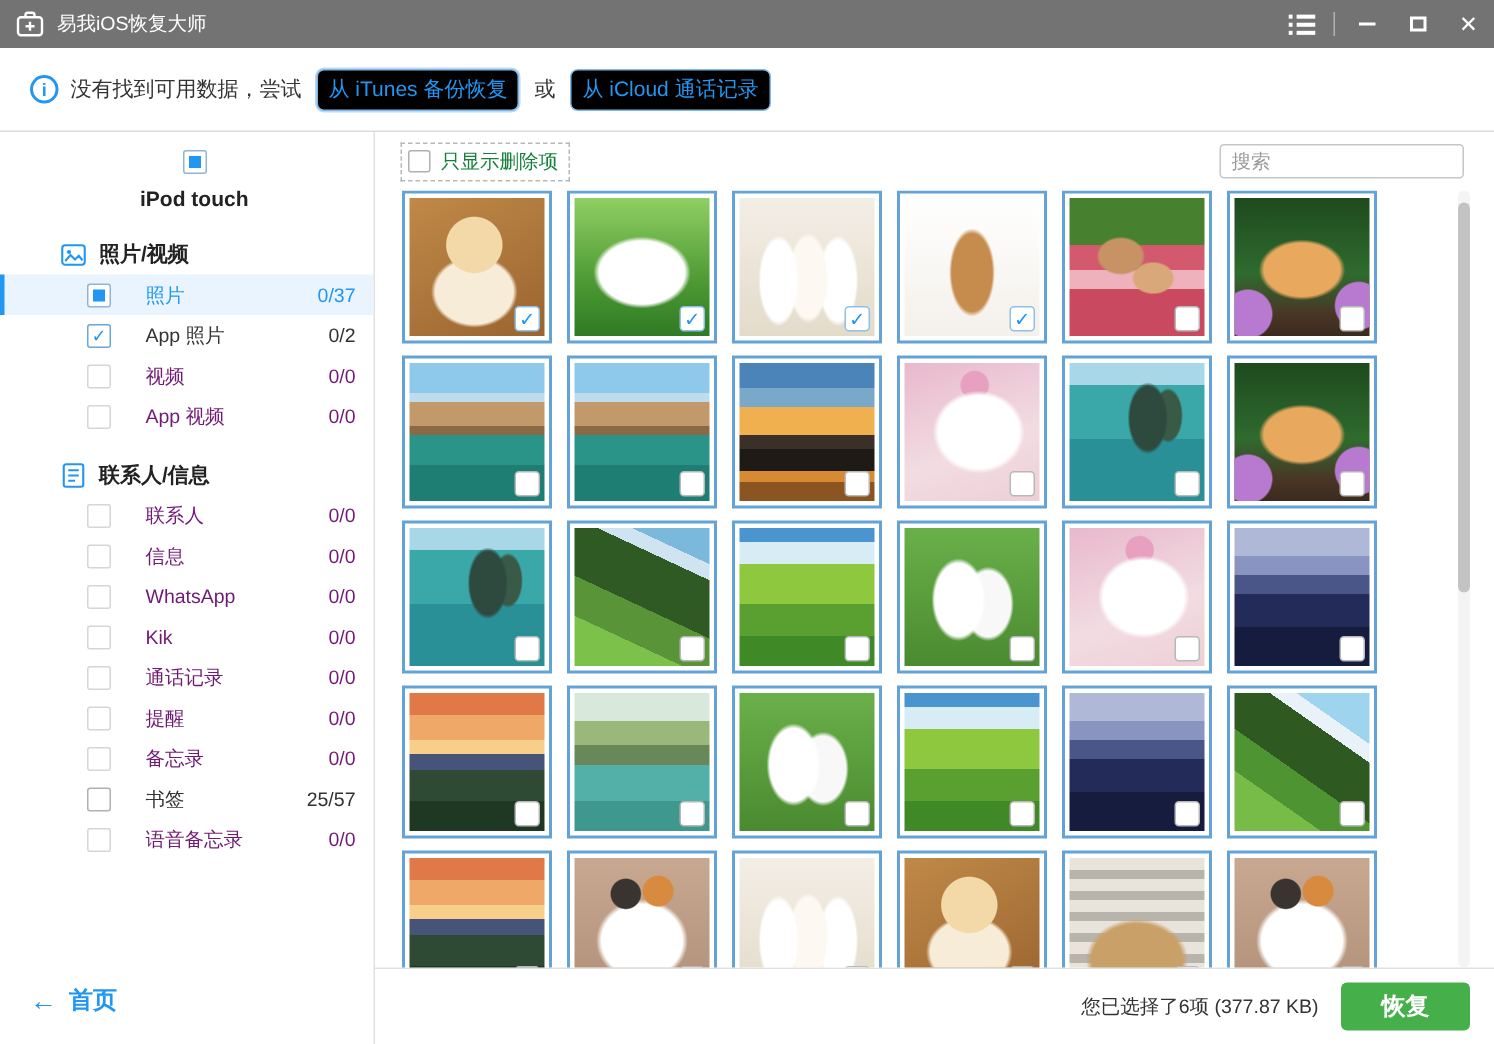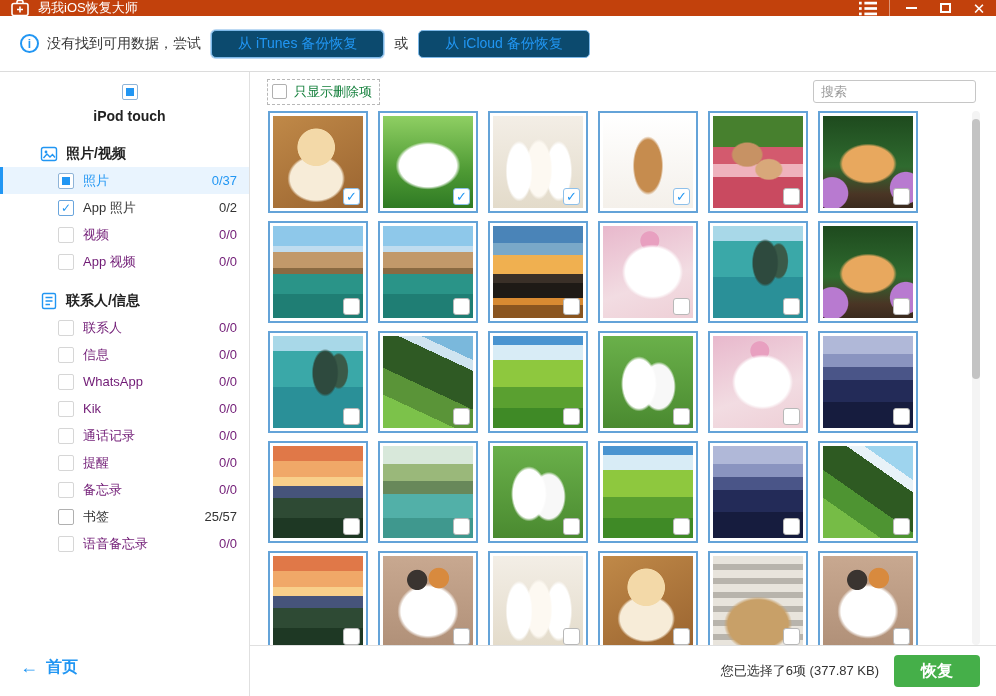--- a/index.html
+++ b/index.html
@@ -1,44 +1,44 @@
 <!DOCTYPE html>
 <html><head>
 <meta charset="utf-8">
 <style>
   * { margin:0; padding:0; box-sizing:border-box; }
   html,body { width:996px; height:696px; overflow:hidden; }
   body { font-family:"Liberation Sans","DejaVu Sans",sans-serif; background:#fff; display:flex; flex-direction:column; font-size:13px; color:#333; }
 
   
-  .titlebar { height:16px; background:#c2410c; display:flex; align-items:center; color:#fff; flex:0 0 auto; }
+  .titlebar { height:32px; background:#737373; display:flex; align-items:center; color:#fff; flex:0 0 auto; }
   .tb-left { display:flex; align-items:center; gap:8px; padding-left:10px; flex:1; }
   .tb-title { font-size:13px; }
   .tb-right { display:flex; align-items:center; height:100%; }
   .tb-btn { width:34px; height:100%; display:flex; align-items:center; justify-content:center; cursor:default; }
   .tb-sep { width:1px; height:16px; background:rgba(255,255,255,.45); margin:0 4px; }
   .min-glyph { width:11px; height:2px; background:#fff; }
   .max-glyph { width:11px; height:10px; border:2px solid #fff; }
   .close-glyph { font-size:15px; line-height:1; }
 
   
   .infobar { height:56px; background:#fff; border-bottom:1px solid #dcdcdc; display:flex; align-items:center; padding-left:20px; gap:8px; flex:0 0 auto; font-size:14px; }
   .info-icon { width:19px; height:19px; border:2px solid #2196f3; border-radius:50%; color:#2196f3; display:flex; align-items:center; justify-content:center; font-size:12px; font-weight:bold; flex:0 0 auto; }
-  .info-btn { border:1px solid #7db8e8; border-radius:5px; background:#0c4a6e; color:#2196f3; font-size:14px; padding:4px 26px; margin:0 2px; cursor:pointer; font-family:inherit; }
+  .info-btn { border:1px solid #7db8e8; border-radius:5px; background:#000000; color:#2196f3; font-size:14px; padding:4px 7px; margin:0 2px; cursor:pointer; font-family:inherit; }
   .info-btn.focused { box-shadow:0 0 0 1px #bcd9f3; }
 
   
   .content { flex:1; display:flex; min-height:0; }
 
   
   .sidebar { width:250px; flex:0 0 auto; border-right:1px solid #e0e0e0; display:flex; flex-direction:column; padding-top:8px; overflow:hidden; }
   .device-row { display:flex; align-items:center; gap:8px; padding:4px 12px 4px 22px; font-weight:bold; font-size:14px; color:#222;flex-direction:column; }
   .section-header { display:flex; align-items:center; gap:8px; padding:4px 12px 4px 40px; margin-top:13px; font-weight:bold; font-size:14px; color:#222; }
   .sec-icon { width:18px; height:18px; display:flex; }
-  .side-row { display:flex; align-items:center; gap:9px; height:27px; padding-left:58px; padding-right:12px; cursor:pointer; }
+  .side-row { display:flex; align-items:center; gap:23px; height:27px; padding-left:58px; padding-right:12px; cursor:pointer; }
   .side-row .row-label { flex:1; color:#333; }
   .side-row .row-count { color:#333; }
   .side-row.disabled .row-label, .side-row.disabled .row-count { color:#701a75; }
   .side-row.selected { background:#e9f4fe; border-left:3px solid #2196f3; padding-left:55px; }
   .side-row.selected .row-label, .side-row.selected .row-count { color:#2196f3; }
 
   .cb { width:16px; height:16px; border:1px solid #b0b0b0; border-radius:2px; background:#fff; display:flex; align-items:center; justify-content:center; flex:0 0 auto; font-size:12px; font-weight:bold; color:#2196f3; line-height:1; }
   .cb.indeterminate { border-color:#8fb4d8; }
   .cb.indeterminate::after { content:""; width:8px; height:8px; background:#2196f3; display:block; }
   .cb.checked { border-color:#6aa5dc; }
@@ -132,21 +132,21 @@
         <span class="close-glyph">✕</span>
       </div>
   </div>
 </div>
 
 <div class="infobar">
   <span class="info-icon">i</span>
   <span>没有找到可用数据，尝试</span>
   <button class="info-btn focused">从 iTunes 备份恢复</button>
   <span>或</span>
-  <button class="info-btn">从 iCloud 备份恢复</button>
+  <button class="info-btn">从 iCloud 通话记录</button>
 </div>
 
 <div class="content">
 
   <div class="sidebar">
     <div class="device-row">
       <span class="cb indeterminate"></span>
       <span>iPod touch</span>
     </div>
     <div id="sidebar-sections">

